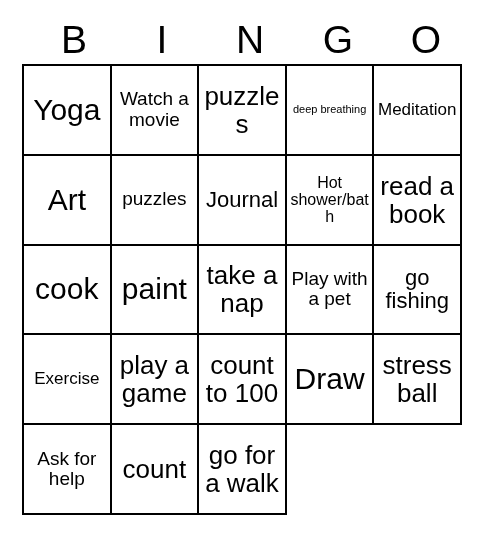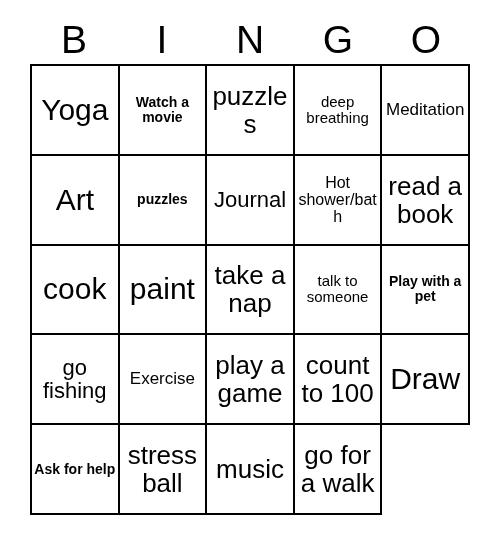--- a/index.html
+++ b/index.html
@@ -40,21 +40,21 @@
     justify-content: center;
     font-size: 39px;
     line-height: 1;
     font-weight: 400;
     letter-spacing: 0px;
   }
 
   
   .grid {
     position: absolute;
-    left: 30px;
+    left: 22px;
     top: 64px;
     width: 440px;
     height: 451px;
     border-top: 2px solid #000;
     border-left: 2px solid #000;
     box-sizing: border-box;
     display: grid;
     grid-template-columns: repeat(5, 1fr);
     grid-template-rows: repeat(5, 1fr);
   }
@@ -73,23 +73,23 @@
     display: block;
     width: 100%;
     line-height: 1.08;
     word-wrap: break-word;
   }
 
   
   .fs-xxl .cell-text { font-size: 30px; }
   .fs-xl  .cell-text { font-size: 26px; }
   .fs-lg  .cell-text { font-size: 22px; }
-  .fs-md  .cell-text { font-size: 14px; font-weight: bold; }
+  .fs-md  .cell-text { font-size: 19px; }
   .fs-sm  .cell-text { font-size: 17px; }
-  .fs-xs  .cell-text { font-size: 15px; }
+  .fs-xs  .cell-text { font-size: 11px; }
   .fs-xxs .cell-text { font-size: 16px; }
 </style>
 </head>
 <body>
 
 <div class="card">
 
   <div class="header-row">
       <div class="header-cell">B</div>
       <div class="header-cell">I</div>
@@ -131,48 +131,45 @@
       </div>
       <div class="cell fs-xxl">
         <span class="cell-text">cook</span>
       </div>
       <div class="cell fs-xxl">
         <span class="cell-text">paint</span>
       </div>
       <div class="cell fs-xl">
         <span class="cell-text">take a nap</span>
       </div>
-      <div class="cell fs-xs">
-        <span class="cell-text">talk to someone</span>
-      </div>
       <div class="cell fs-md">
         <span class="cell-text">Play with a pet</span>
       </div>
       <div class="cell fs-lg">
         <span class="cell-text">go fishing</span>
       </div>
       <div class="cell fs-sm">
         <span class="cell-text">Exercise</span>
       </div>
       <div class="cell fs-xl">
         <span class="cell-text">play a game</span>
       </div>
       <div class="cell fs-xl">
         <span class="cell-text">count to 100</span>
       </div>
       <div class="cell fs-xxl">
         <span class="cell-text">Draw</span>
       </div>
+      <div class="cell fs-xl">
+        <span class="cell-text">stress ball</span>
+      </div>
       <div class="cell fs-md">
         <span class="cell-text">Ask for help</span>
       </div>
       <div class="cell fs-xl">
-        <span class="cell-text">stress ball</span>
-      </div>
-      <div class="cell fs-xl">
-        <span class="cell-text">music</span>
+        <span class="cell-text">count</span>
       </div>
       <div class="cell fs-xl">
         <span class="cell-text">go for a walk</span>
       </div>
     </div>
 
 </div>
 
 </body></html>

